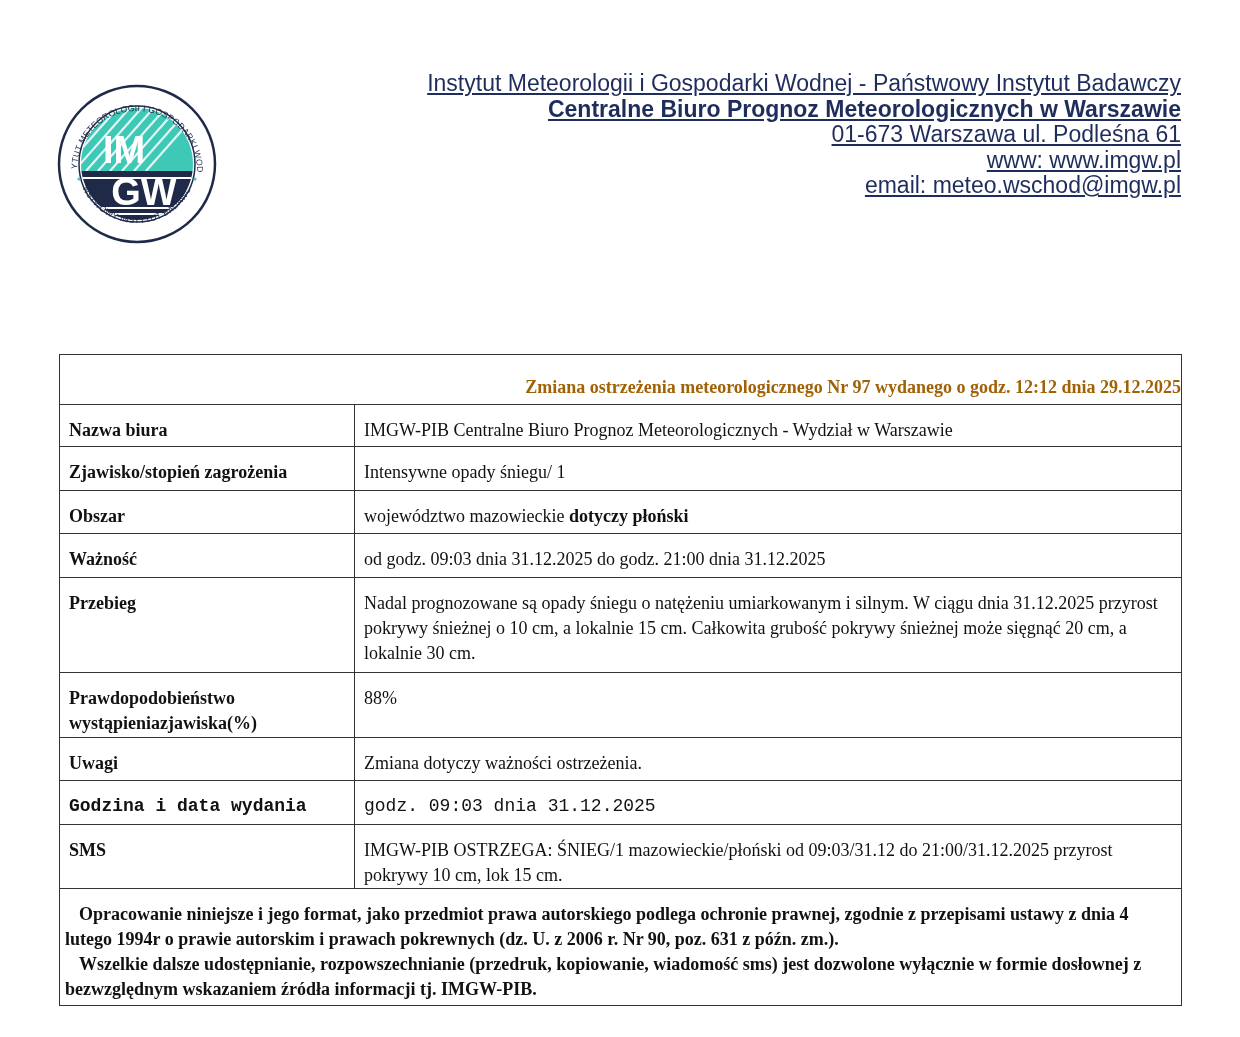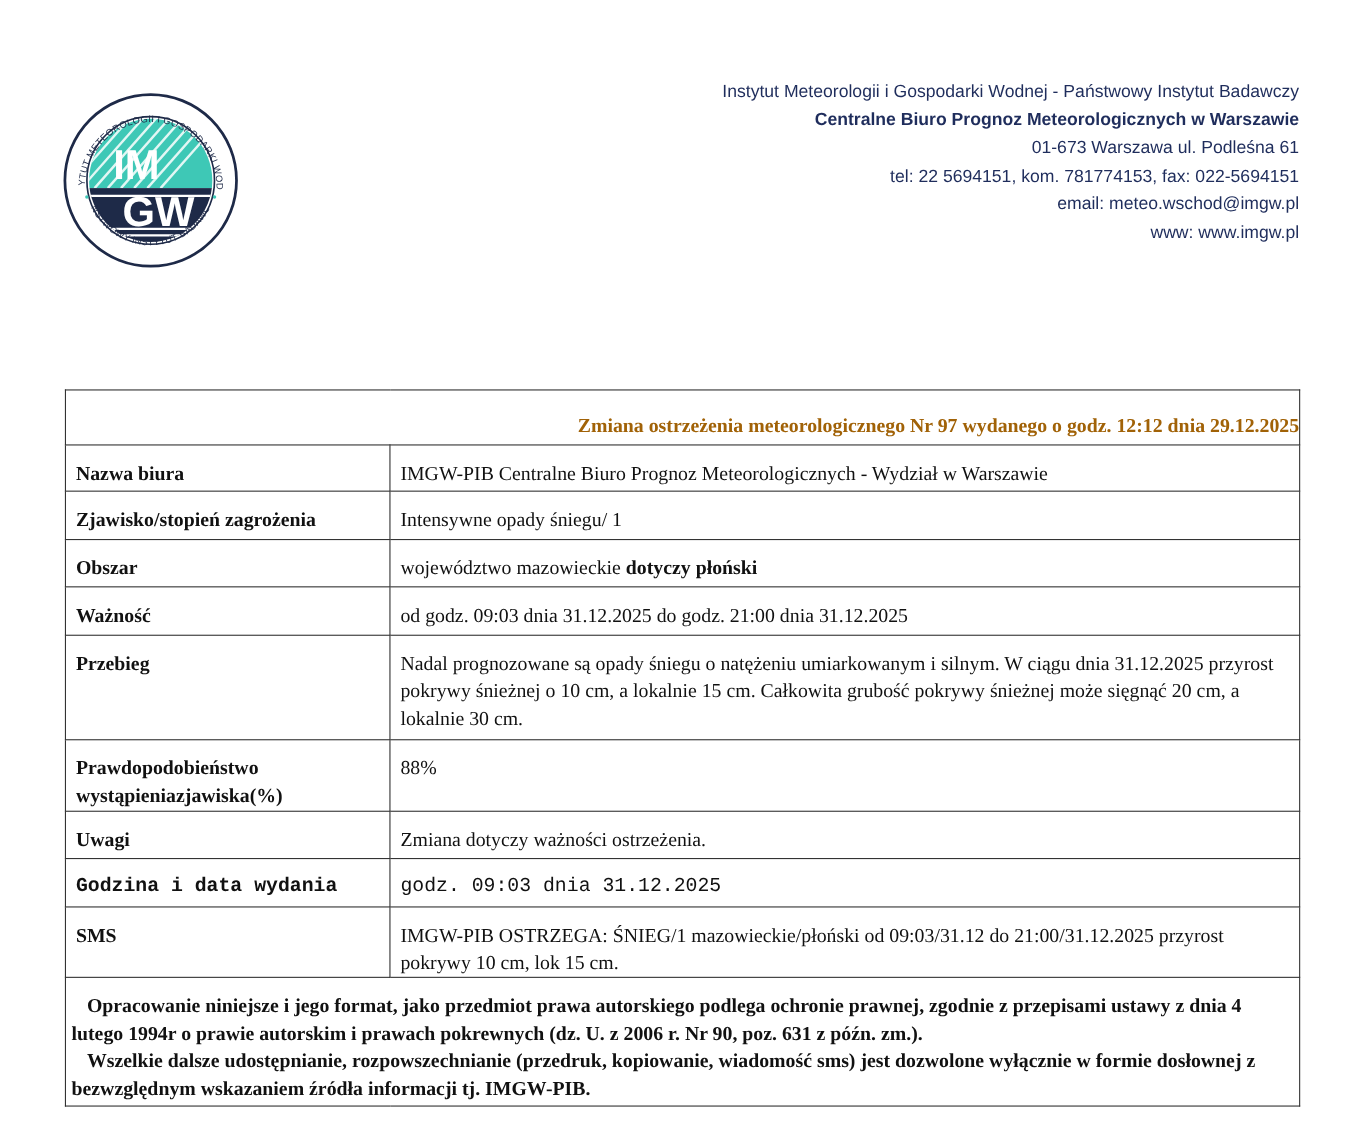--- a/index.html
+++ b/index.html
@@ -2,21 +2,21 @@
 <html><head>
   <meta charset="utf-8">
   <style>
     * { box-sizing: border-box; margin: 0; padding: 0; }
     html, body { width: 1240px; height: 1037px; background: #ffffff; overflow: hidden; }
     body { position: relative; font-family: "Liberation Serif", serif; color: #111; }
 
     .logo { position: absolute; left: 56px; top: 83px; width: 162px; height: 162px; }
 
     .header { position: absolute; right: 59px; top: 71px; text-align: right;
-      font-family: "Liberation Sans", sans-serif; color: #1f2d5c; font-size: 16px; line-height: 25.5px; }
+      font-family: "Liberation Sans", sans-serif; color: #1f2d5c; font-size: 23px; line-height: 25.5px; text-decoration: underline; }
     .header .bold { font-weight: bold; }
 
     table.warn { position: absolute; left: 59px; top: 354px; width: 1123px;
       border-collapse: collapse; border: 1.5px solid #222; }
     table.warn td { border: 1.3px solid #333; vertical-align: top; font-size: 18px; line-height: 25px; }
     td.title { text-align: right; color: #a16207; font-weight: bold; font-size: 23px;
       height: 50px; vertical-align: bottom !important; padding-bottom: 4px; }
     td.lbl { width: 295px; font-weight: bold; padding: 13px 8px 0 9px; }
     td.val { padding: 13px 8px 0 9px; margin-left: 19px; }
     tr.r1 td { height: 42px; }
@@ -74,23 +74,22 @@
     </text>
     <circle cx="23" cy="96" r="1.6" fill="#3ec8b6"></circle>
     <circle cx="139" cy="96" r="1.6" fill="#3ec8b6"></circle>
   </svg>
 </div>
 
 <div class="header">
   <div>Instytut Meteorologii i Gospodarki Wodnej - Państwowy Instytut Badawczy</div>
   <div class="bold">Centralne Biuro Prognoz Meteorologicznych w Warszawie</div>
   <div>01-673 Warszawa ul. Podleśna  61</div>
-  <div>tel: 22 5694151, kom. 781774153, fax: 022-5694151</div>
+  <div>www: www.imgw.pl</div>
   <div>email: meteo.wschod@imgw.pl</div>
-  <div>www: www.imgw.pl</div>
 </div>
 
 <table class="warn">
   <tbody>
       <tr>
     <td class="title" colspan="2">Zmiana ostrzeżenia meteorologicznego Nr 97 wydanego o godz. 12:12 dnia 29.12.2025</td>
   </tr>
   <tr class="r1">
     <td class="lbl">Nazwa biura</td>
     <td class="val">IMGW-PIB Centralne Biuro Prognoz Meteorologicznych - Wydział w Warszawie</td>

